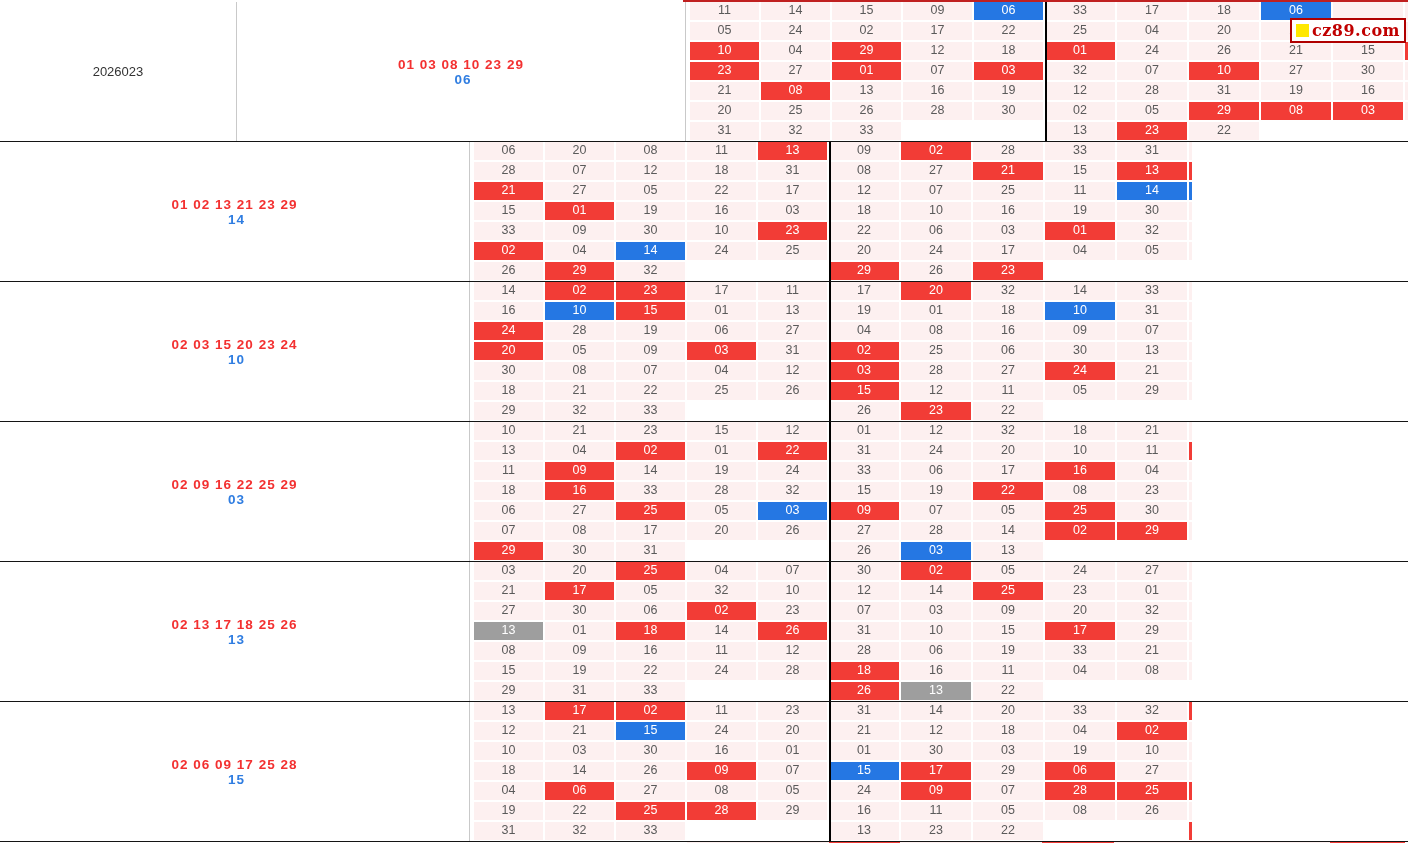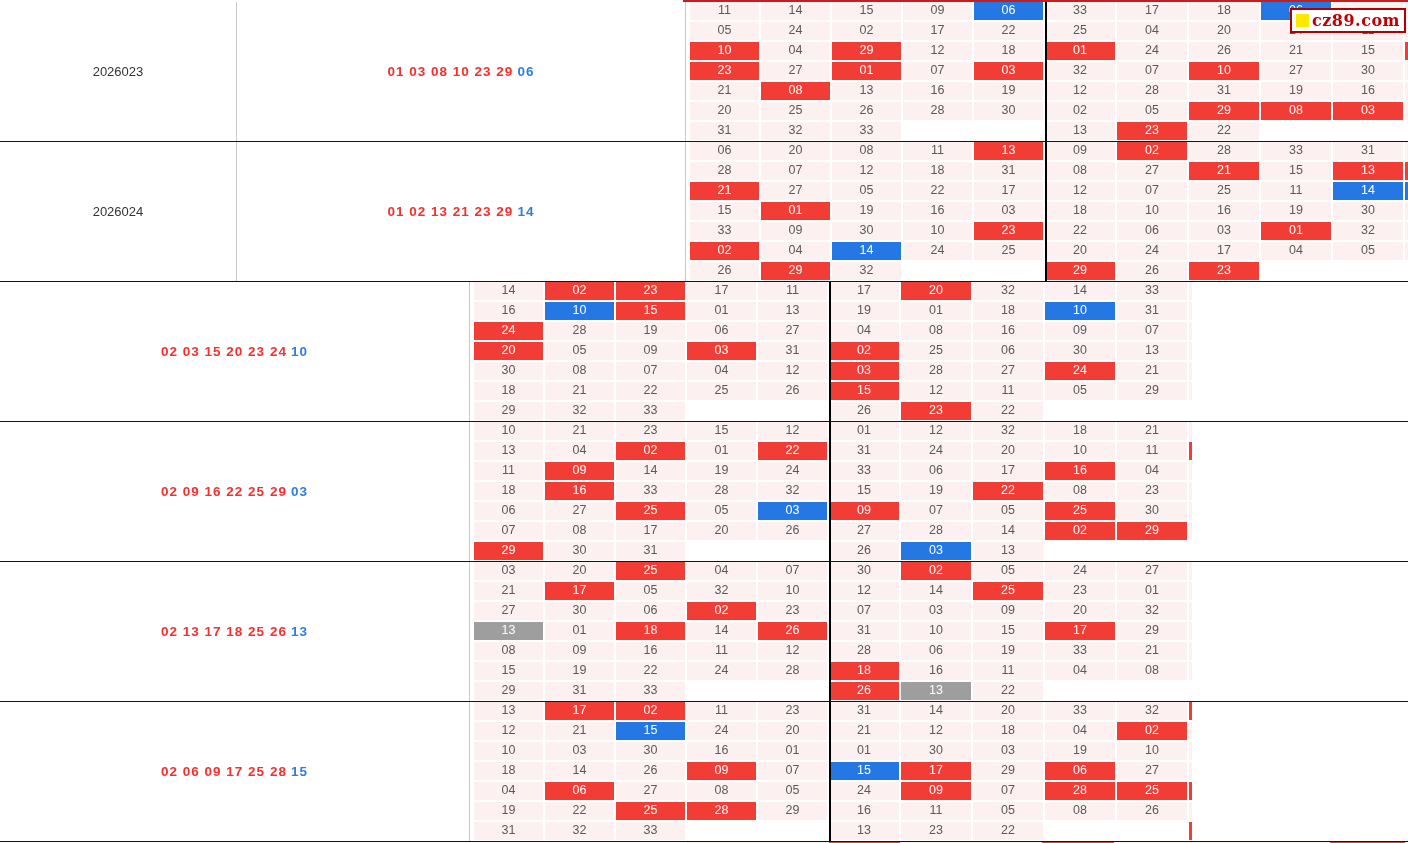--- a/index.html
+++ b/index.html
@@ -5,21 +5,21 @@
   html,body{margin:0;padding:0;background:#fff;}
   #screen{
     position:relative;width:1408px;height:843px;overflow:hidden;background:#fff;
     font-family:"Liberation Sans","DejaVu Sans",sans-serif;
   }
   .top-strip{position:absolute;top:0;left:683px;width:725px;height:2px;background:#c02020;}
   #rows{position:absolute;top:2px;left:0;width:1408px;}
   .period-row{display:flex;width:1408px;height:140px;box-sizing:border-box;border-bottom:1px solid #141414;overflow:hidden;background:#fff;}
   .period-col{width:248px;box-sizing:border-box;border-right:1px solid #c9c9c9;display:flex;align-items:center;justify-content:center;}
   .period-id{font-size:13px;color:#333;}
-  .numbers-col{width:470px;box-sizing:border-box;border-right:1px solid #c9c9c9;display:flex;align-items:center;justify-content:center;}
+  .numbers-col{width:470px;box-sizing:border-box;border-right:1px solid #c9c9c9;display:flex;align-items:center;justify-content:center;flex-direction:column;}
   .main-nums{font-size:13.5px;font-weight:bold;color:#f33030;letter-spacing:1px;}
   .special-num{font-size:13.5px;font-weight:bold;color:#2f7de1;letter-spacing:1px;margin-left:4px;}
   .grid-col{position:relative;width:731px;padding-left:4px;box-sizing:border-box;}
   .grid-row{display:flex;height:20px;}
   .cell{box-sizing:border-box;height:20px;line-height:17px;text-align:center;
         font-size:12.5px;color:#5a5a5a;background:#fdf0f0;
         border-right:2px solid #fff;border-bottom:2px solid #fff;}
   .cell.a{width:71px;}
   .cell.b{width:72px;}
   .cell.red{background:#f23c36;color:#fff;}
@@ -29,21 +29,21 @@
   .edge{width:3px;height:20px;box-sizing:border-box;border-bottom:2px solid #fff;background:#fdf0f0;}
   .edge.red{background:#f23c36;}
   .edge.blue{background:#2577e3;}
   .edge.empty{background:#fff;}
   .block-divider{position:absolute;top:0;bottom:0;left:359px;width:2px;background:#000;}
   .bottom-cut{position:absolute;left:0;top:842px;height:3px;display:flex;width:1408px;}
   .bc-left{width:687px;background:#fff;}
   .bc-cell{height:3px;}
   .bc-cell.n{background:#fdf0f0;}
   .bc-cell.r{background:#f23c36;}
-  .logo{position:absolute;top:8px;right:2px;height:25px;box-sizing:border-box;
+  .logo{position:absolute;top:18px;right:2px;height:25px;box-sizing:border-box;
         border:2px solid #b00000;background:#fff;display:flex;align-items:center;
         padding:0 4px;text-decoration:none;z-index:10;}
   .logo-sq{width:13px;height:13px;background:#ffe800;margin-right:3px;}
   .logo-text{font-family:"DejaVu Serif","Liberation Serif",serif;font-weight:bold;
              font-size:16px;color:#c00000;letter-spacing:0.5px;line-height:19px;}
 </style>
 </head>
 <body>
 
 <div id="screen">
@@ -146,23 +146,20 @@
             <div class="cell b red">23</div>
             <div class="cell b">22</div>
             <div class="cell b empty"></div>
             <div class="cell b empty"></div>
             <div class="edge empty"></div>
           </div>
           <div class="block-divider"></div>
         </div>
       </div>
       <div class="period-row">
-        <div class="period-col">
-          <span class="period-id">2026024</span>
-        </div>
         <div class="numbers-col">
           <span class="main-nums">01 02 13 21 23 29</span>
           <span class="special-num">14</span>
         </div>
         <div class="grid-col">
           <div class="grid-row">
             <div class="cell a">06</div>
             <div class="cell a">20</div>
             <div class="cell a">08</div>
             <div class="cell a">11</div>

